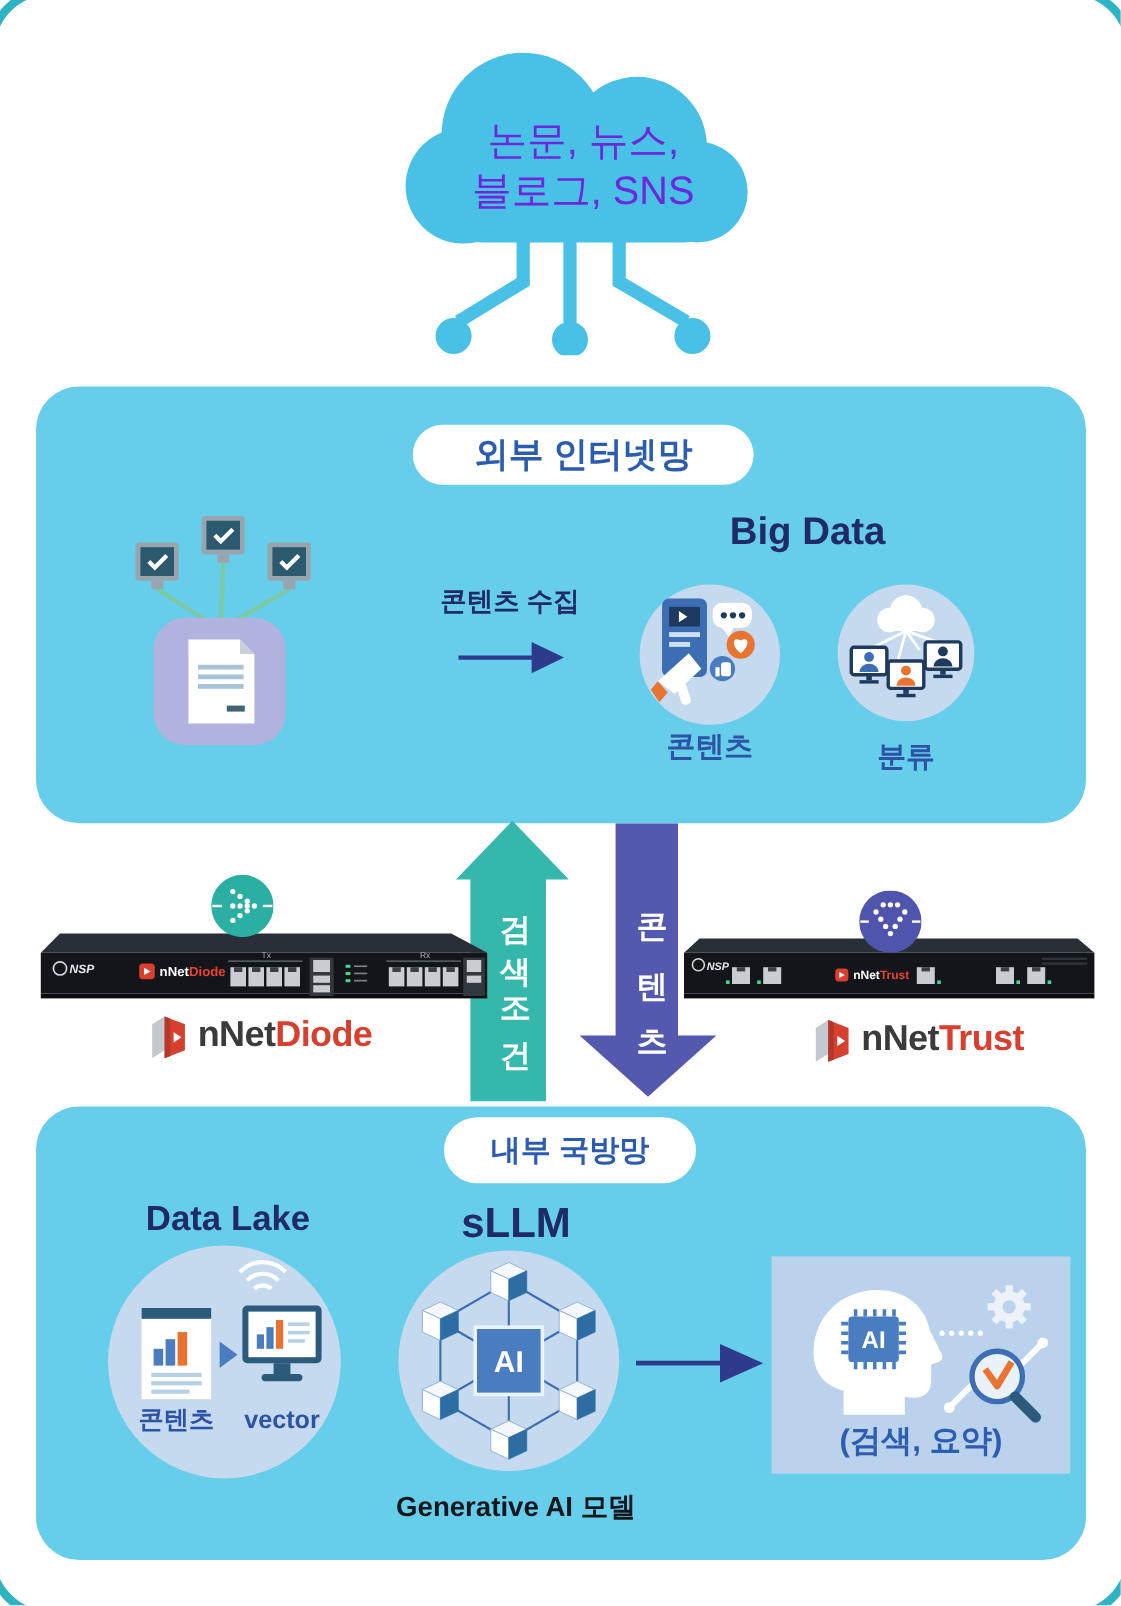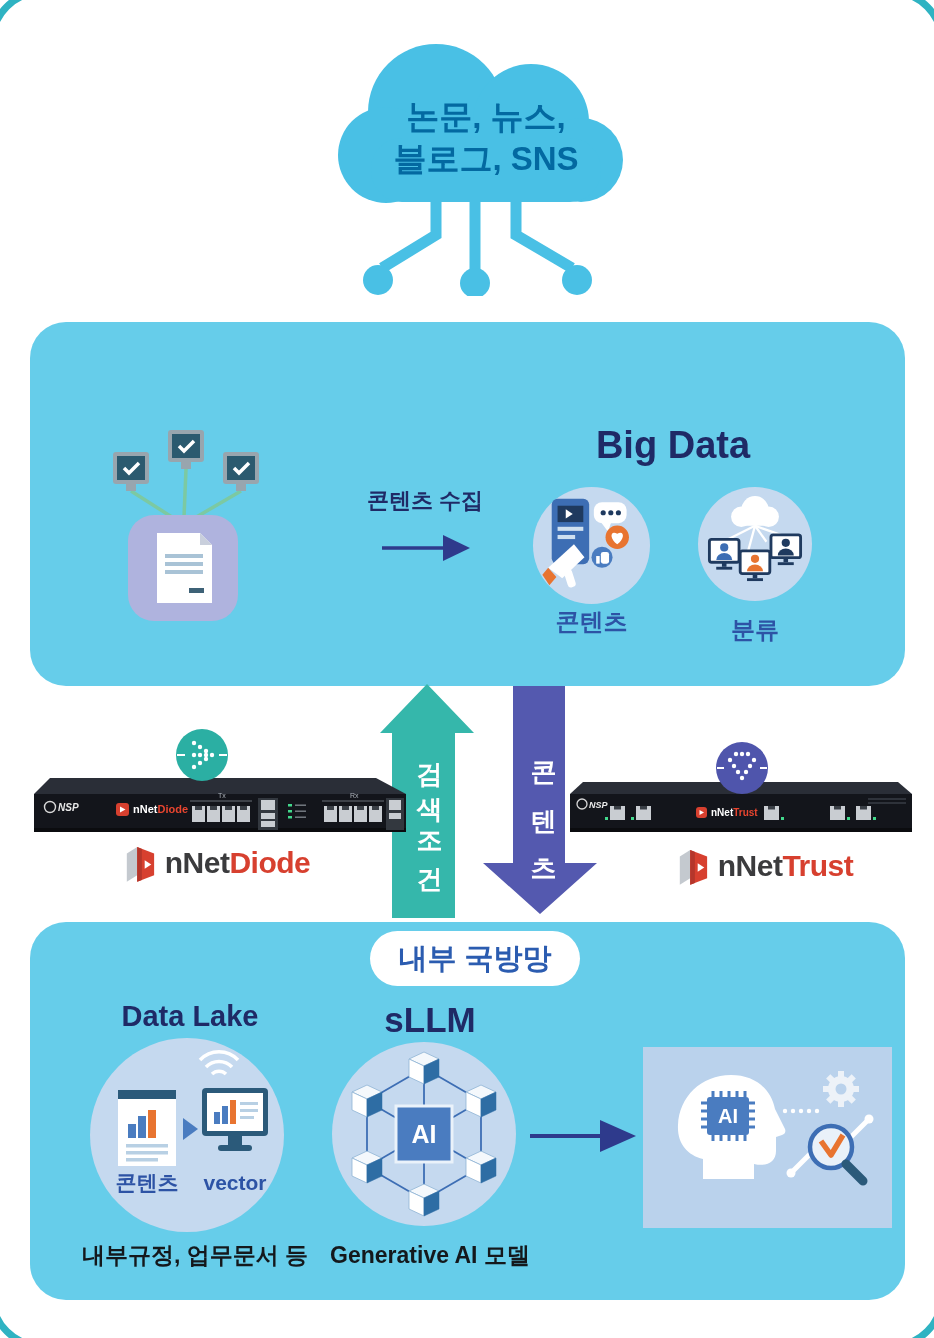--- a/index.html
+++ b/index.html
@@ -3,30 +3,30 @@
 <meta charset="utf-8">
 <style>
   html,body{margin:0;padding:0;background:#ffffff;}
   .canvas{position:relative;width:934px;height:1338px;background:#fff;overflow:hidden;
           font-family:"Liberation Sans","DejaVu Sans",sans-serif;}
   .abs{position:absolute;}
   
   .corner-frame{position:absolute;inset:-11px;border:7px solid #2fb3c2;border-radius:52px;pointer-events:none;}
   
   .cloud-wrap{left:316px;top:20px;width:340px;height:276px;}
-  .cloud-label{left:316px;top:96px;width:340px;text-align:center;font-size:33px;font-weight:bold;
-               color:#0369a1;white-space:pre-line;line-height:1.28;}
+  .cloud-label{left:316px;top:96px;width:340px;text-align:center;font-size:33px;font-weight:normal;
+               color:#6d28d9;white-space:pre-line;line-height:1.28;}
   
   .zone{background:#66cdea;border-radius:36px;}
   .zone-external{left:30px;top:322px;width:875px;height:364px;}
   .zone-internal{left:30px;top:922px;width:875px;height:378px;}
   .pill{background:#ffffff;border-radius:28px;display:flex;align-items:center;justify-content:center;
         font-weight:bold;color:#2b5cb0;}
   .pill-external{left:344px;top:354px;width:284px;height:50px;font-size:29px;}
-  .pill-internal{left:370px;top:931px;width:210px;height:55px;font-size:29px;}
+  .pill-internal{left:370px;top:931px;width:210px;height:55px;font-size:25px;}
   .navy-title{color:#1f2a66;font-weight:bold;text-align:center;}
   .blue-label{color:#2d53a5;font-weight:bold;text-align:center;}
   .dark-caption{color:#14181c;font-weight:bold;text-align:center;font-size:23px;}
   .icon-circle{background:#c5d9ef;border-radius:50%;}
   
   .v-label{writing-mode:vertical-rl;text-orientation:upright;color:#ffffff;font-weight:bold;}
   .search-v{left:413px;top:744px;font-size:26px;letter-spacing:9px;}
   .content-v{left:527px;top:742px;font-size:26px;letter-spacing:23px;}
   
   .logo{display:flex;align-items:center;justify-content:center;gap:9px;}
@@ -58,20 +58,21 @@
     <g fill="#49c0e5">
       <circle cx="62" cy="260" r="15"></circle>
       <circle cx="159" cy="263" r="15"></circle>
       <circle cx="261" cy="260" r="15"></circle>
     </g>
   </svg>
   <div class="abs cloud-label">논문, 뉴스,
 블로그, SNS</div>
 
   <div class="abs zone zone-external"></div>
+  <div class="abs pill pill-external">외부 인터넷망</div>
 
   <svg class="abs" style="left:105px;top:422px;width:160px;height:210px" viewBox="0 0 160 210">
     <g stroke="#7cc9a2" stroke-width="3.5" fill="none">
       <path d="M26,69 L70,97"></path>
         <path d="M81,47 L79,95"></path>
         <path d="M136,69 L88,97"></path>
     </g>
     <g>
       <rect x="8" y="30" width="36" height="32" rx="3" fill="#98a5ae"></rect>
       <rect x="12" y="34" width="28" height="24" fill="#2b5a6f"></rect>
@@ -96,21 +97,21 @@
       <rect x="84" y="166" width="15" height="5" fill="#3e6277"></rect>
     </g>
   </svg>
 
   <div class="abs navy-title" style="left:360px;top:486px;width:130px;font-size:22px">콘텐츠 수집</div>
   <svg class="abs" style="left:381px;top:534px;width:90px;height:28px" viewBox="0 0 90 28">
     <line x1="1" y1="14" x2="63" y2="14" stroke="#2e3a8c" stroke-width="3.5"></line>
     <polygon points="62,1 89,14 62,27" fill="#2e3a8c"></polygon>
   </svg>
 
-  <div class="abs navy-title" style="left:578px;top:424px;width:190px;font-size:38px">Big Data</div>
+  <div class="abs navy-title" style="left:578px;top:424px;width:190px;font-size:32px">Big Data</div>
 
   <div class="abs icon-circle" style="left:533px;top:487px;width:117px;height:117px">
     <svg viewBox="0 0 100 100" style="width:100%;height:100%">
       <rect x="16" y="10" width="32" height="56" rx="5" fill="#3d6eb4"></rect>
       <rect x="21" y="16" width="22" height="14" fill="#1f3a5f"></rect>
       <polygon points="28,19 34,23 28,27" fill="#ffffff"></polygon>
       <rect x="21" y="34" width="22" height="3.5" fill="#cfe0f0"></rect>
       <rect x="21" y="41" width="15" height="3.5" fill="#cfe0f0"></rect>
       <g>
         <rect x="52" y="13" width="28" height="18" rx="7" fill="#ffffff"></rect>
@@ -366,21 +367,20 @@
         <rect x="150" y="64" width="18" height="3" fill="#b8d0e4"></rect>
         <rect x="150" y="71" width="18" height="3" fill="#b8d0e4"></rect>
         <rect x="150" y="78" width="14" height="3" fill="#b8d0e4"></rect>
         <rect x="138" y="98" width="14" height="9" fill="#2b5a7a"></rect>
         <rect x="128" y="107" width="34" height="6" rx="3" fill="#2b5a7a"></rect>
       </g>
       <text x="57" y="152" text-anchor="middle" font-size="21" font-weight="bold" fill="#2d53a5">콘텐츠</text>
       <text x="145" y="152" text-anchor="middle" font-size="21" font-weight="bold" fill="#2d53a5">vector</text>
     </svg>
   </div>
-  <div class="abs dark-caption" style="left:80px;top:1240px;width:230px">내부규정, 업무문서 등</div>
 
   <div class="abs navy-title" style="left:350px;top:1000px;width:160px;font-size:35px">sLLM</div>
   <div class="abs icon-circle" style="left:332px;top:1042px;width:184px;height:184px">
     <svg viewBox="0 0 184 184" style="width:100%;height:100%">
       <defs>
         <g id="cubeDef">
           <polygon points="-15,-7 0,-14 15,-7 0,0" fill="#f4f8fc" stroke="#8fb4d4" stroke-width="0.8"></polygon>
           <polygon points="-15,-7 0,0 0,18 -15,11" fill="#ffffff" stroke="#8fb4d4" stroke-width="0.8"></polygon>
           <polygon points="15,-7 0,0 0,18 15,11" fill="#2e6da4" stroke="#2e6da4" stroke-width="0.5"></polygon>
         </g>
@@ -445,14 +445,15 @@
         <circle cx="148" cy="126" r="4.5" fill="#ffffff"></circle>
         <circle cx="226" cy="72" r="4.5" fill="#ffffff"></circle>
       </g>
       <g>
         <circle cx="188" cy="100" r="21" fill="#e9f1f9" stroke="#3d6eb4" stroke-width="4.5"></circle>
         <path d="M178,94 L188,108 L200,88" stroke="#e87430" stroke-width="5.5" fill="none" stroke-linejoin="round"></path>
         <line x1="203" y1="117" x2="220" y2="134" stroke="#2b5a7a" stroke-width="9" stroke-linecap="round"></line>
       </g>
     </svg>
   </div>
+  <div class="abs chatbot-note">(검색, 요약)</div>
 
 </div>
 
 </body></html>

